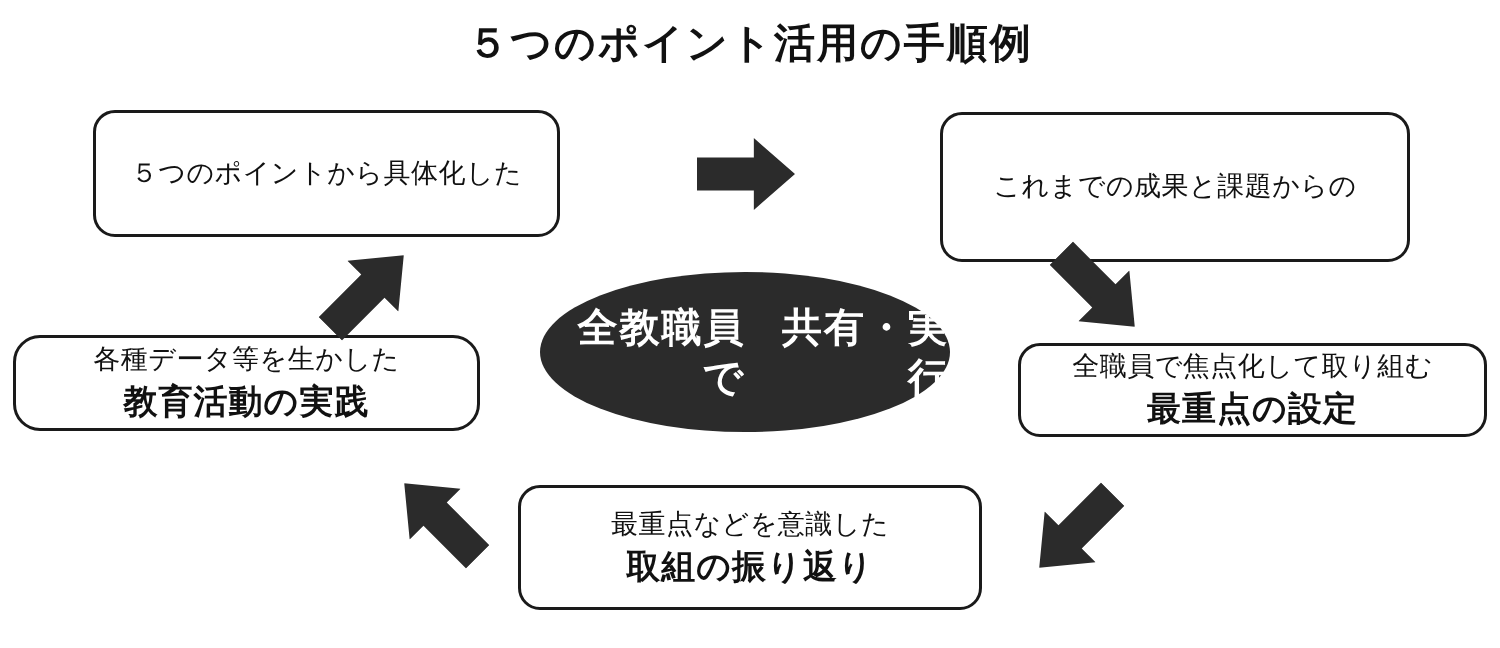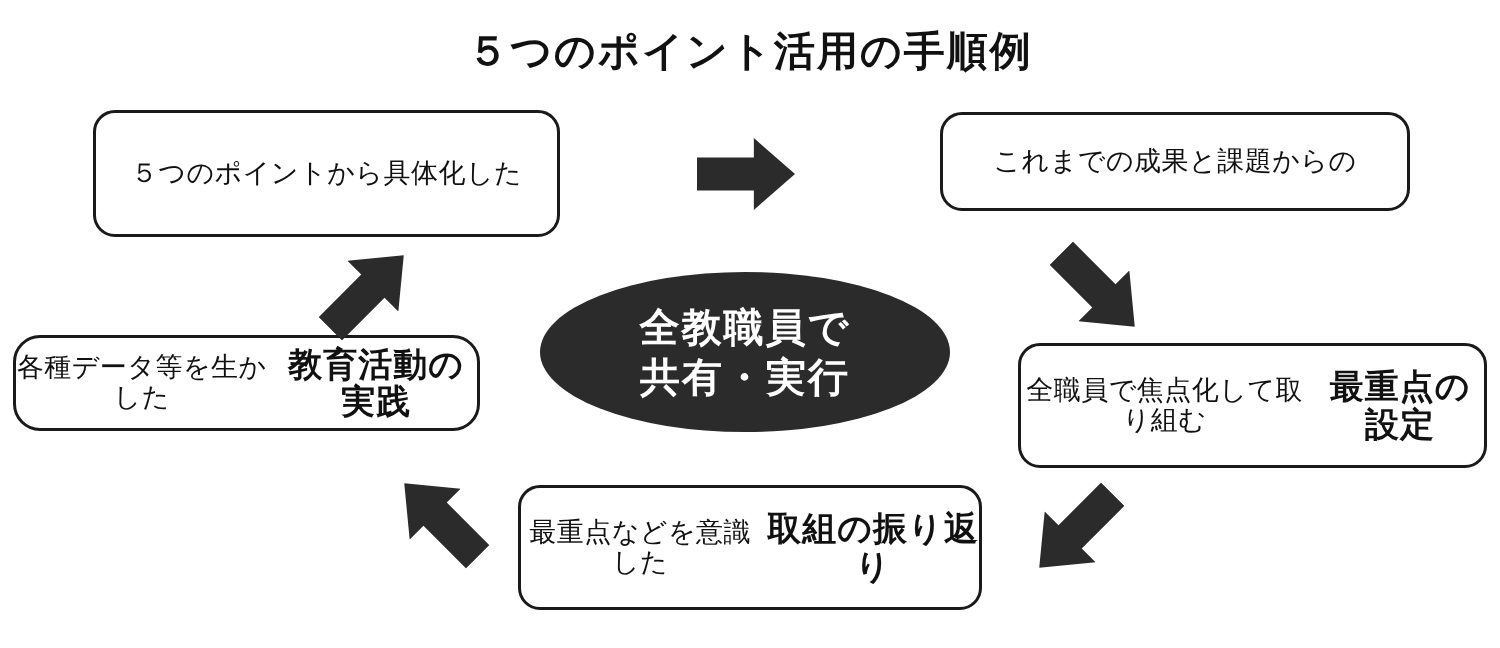--- a/index.html
+++ b/index.html
@@ -18,68 +18,68 @@
   }
   .canvas {
     position: relative;
     width: 1500px;
     height: 648px;
     background: var(--background);
     overflow: hidden;
   }
   .diagram-title {
     position: absolute;
-    left: 0; top: 24px;
+    left: 0; top: 16px;
     width: 100%;
     text-align: center;
     font-size: 41px;
     font-weight: 600;
     letter-spacing: 2px;
     color: var(--text);
   }
   .step-box {
     position: absolute;
     border: 3px solid var(--box-border);
     border-radius: 22px;
     background: var(--background);
     display: flex;
-    flex-direction: row;
+    flex-direction: column;
     align-items: center;
     justify-content: center;
     gap: 8px;
     text-align: center;
   }
   .step-sub {
     font-size: 27px;
     font-weight: 500;
     letter-spacing: 0.5px;
     line-height: 1.1;
   }
   .step-main {
     font-size: 34px;
     font-weight: 800;
     letter-spacing: 1px;
     line-height: 1.1;
   }
   .box-1 { left: 93px;  top: 110px; width: 467px; height: 127px; }
-  .box-2 { left: 940px; top: 112px; width: 470px; height: 99px; }
-  .box-3 { left: 1018px; top: 343px; width: 469px; height: 125px; }
+  .box-2 { left: 940px; top: 112px; width: 470px; height: 150px; }
+  .box-3 { left: 1018px; top: 343px; width: 469px; height: 94px; }
   .box-4 { left: 518px; top: 485px; width: 464px; height: 125px; }
   .box-5 { left: 13px;  top: 335px; width: 467px; height: 96px; border-radius: 27px; }
   .center-ellipse {
     position: absolute;
     left: 540px; top: 272px;
     width: 410px; height: 160px;
     background: var(--ellipse);
     border-radius: 50%;
     display: flex;
-    flex-direction: column;
+    flex-direction: row;
     align-items: center;
     justify-content: center;
-    text-align: left;
+    text-align: right;
   }
   .center-line {
     color: var(--ellipse-text);
     font-size: 40px;
     font-weight: 800;
     letter-spacing: 2px;
     line-height: 1.25;
   }
   .arrow {
     position: absolute;

